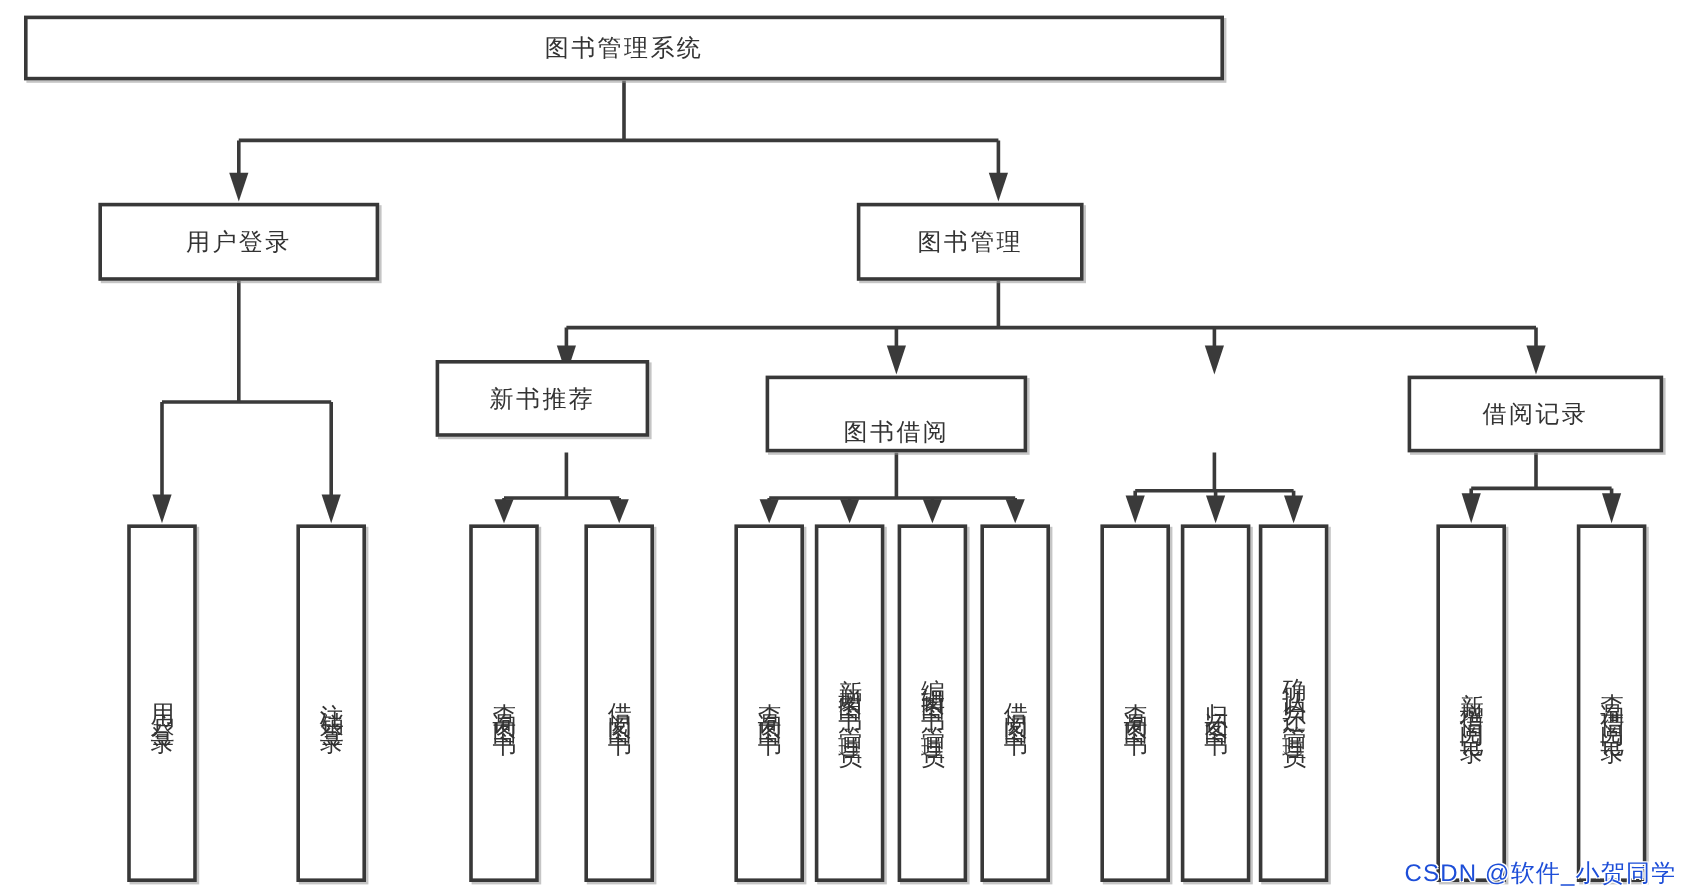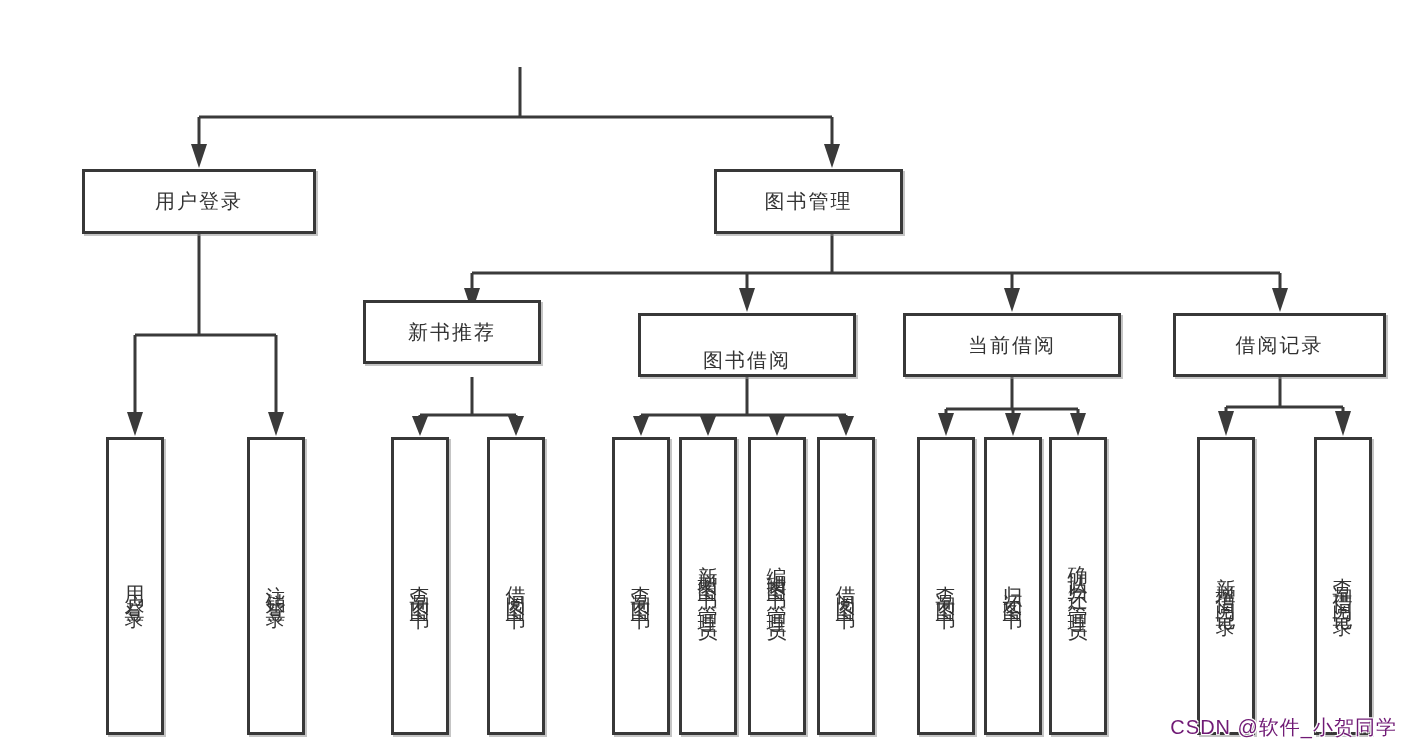--- a/index.html
+++ b/index.html
@@ -33,21 +33,21 @@
     color: #333333;
     font-size: 20px;
     letter-spacing: 8px;
     line-height: 1;
   }
   .watermark {
     position: absolute;
     right: 8px;
     bottom: 6px;
     font-size: 20px;
-    color: #701a75;
+    color: #1d4ed8;
     letter-spacing: 1px;
     text-shadow: 1px 1px 0 #ffffff, -1px -1px 0 #ffffff, 1px -1px 0 #ffffff, -1px 1px 0 #ffffff;
     white-space: nowrap;
   }
 </style>
 </head>
 <body>
 
 <div class="stage">
 
@@ -91,36 +91,36 @@
 
       <polygon points="938,413 954,413 946,436"></polygon>
       <polygon points="1005,413 1021,413 1013,436"></polygon>
       <polygon points="1070,413 1086,413 1078,436"></polygon>
 
       <polygon points="1218,411 1234,411 1226,436"></polygon>
       <polygon points="1335,411 1351,411 1343,436"></polygon>
     </g>
   </svg>
 
+  <div class="box" style="left:20px; top:13px; width:1000px; height:54px;">
+    <span>图书管理系统</span>
+  </div>
 
   <div class="box" style="left:82px; top:169px; width:234px; height:65px;">
     <span>用户登录</span>
   </div>
   <div class="box" style="left:714px; top:169px; width:189px; height:65px;">
     <span>图书管理</span>
   </div>
 
   <div class="box" style="left:363px; top:300px; width:178px; height:64px;">
     <span>新书推荐</span>
   </div>
   <div class="box" style="left:638px; top:313px; width:218px; height:64px;align-items:flex-end;">
     <span>图书借阅</span>
-  </div>
-  <div class="box" style="left:903px; top:313px; width:218px; height:64px;">
-    <span>当前借阅</span>
   </div>
   <div class="box" style="left:1173px; top:313px; width:213px; height:64px;">
     <span>借阅记录</span>
   </div>
 
   <div class="vbox" style="left:106px; top:437px; width:58px; height:298px;">
     <span>用户登录</span>
   </div>
   <div class="vbox" style="left:247px; top:437px; width:58px; height:298px;">
     <span>注销登录</span>

